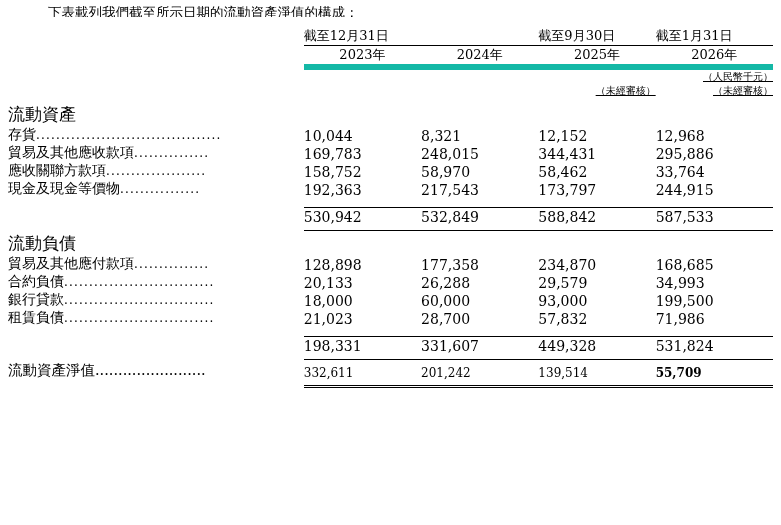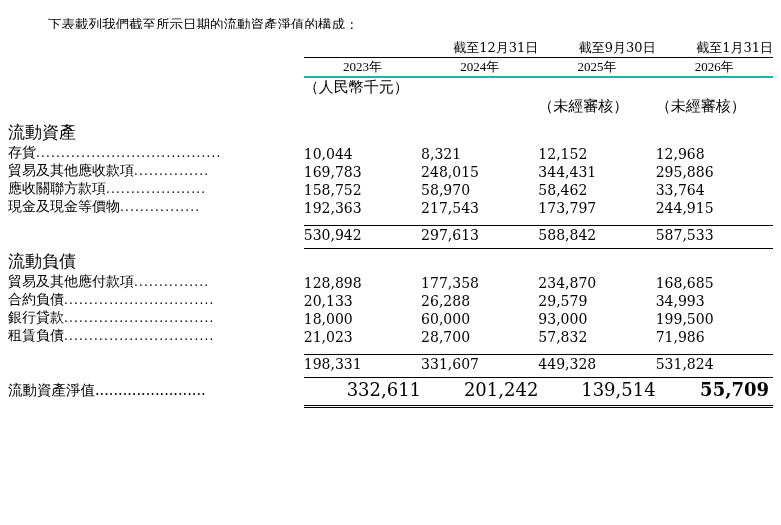--- a/index.html
+++ b/index.html
@@ -17,21 +17,21 @@
   .page {
     position: relative;
     width: 781px;
     height: 525px;
     box-sizing: border-box;
     padding: 0 8px;
   }
   .intro {
     font-size: 13.5px;
     line-height: 16px;
-    padding-top: 16px;
+    padding-top: 4px;
     margin-left: 40px;
     white-space: nowrap;
     overflow: hidden;
     height: 13px;
   }
   table.fin {
     width: 765px;
     border-collapse: collapse;
     font-size: 13px;
     table-layout: fixed;
@@ -39,45 +39,45 @@
   }
   table.fin td, table.fin th {
     padding: 0;
     vertical-align: bottom;
     font-weight: normal;
   }
   col.c-label { width: 295px; }
   col.c-num { width: 117px; }
 
   .hdr-group {
-    text-align: right;
+    text-align: left;
     font-size: 13px;
     padding-bottom: 3px;
     white-space: nowrap;
   }
   .hdr-group.underline {
     border-bottom: 1px solid #000;
   }
   .hdr-year {
     text-align: center;
     font-size: 13px;
     padding-top: 5px;
     padding-bottom: 4px;
     white-space: nowrap;
   }
   .hdr-year.underline {
-    border-bottom: 2px solid #14b8a6;
-    font-family: Liberation Serif, serif;
+    border-bottom: 6px solid #14b8a6;
   }
   .hdr-note {
-    text-align: left;
-    font-size: 15px;
+    text-align: right;
+    font-size: 10px;
     padding-top: 6px;
     padding-bottom: 2px;
     white-space: nowrap;
+    text-decoration: underline;
   }
 
   .section-title {
     font-size: 17px;
     font-weight: bold;
     padding-top: 6px;
     padding-bottom: 3px;
     white-space: nowrap;
   }
   .row-label {
@@ -112,22 +112,21 @@
 
   .total-label {
     font-size: 14.5px;
     font-weight: bold;
     white-space: nowrap;
     overflow: hidden;
     padding-top: 3px;
     padding-bottom: 2px;
   }
   .total-num {
-    text-align: right;
-    font-size: 18px;
+    font-size: 12px;
     font-weight: bold;
     padding-right: 12px;
     padding-top: 3px;
     padding-bottom: 2px;
     white-space: nowrap;
   }
   .total-num.last { padding-right: 4px; font-weight: bold; }
 
   .dbl-rule td {
     height: 4px;
@@ -233,21 +232,21 @@
         <td></td>
         <td class="ruled"></td>
           <td class="ruled"></td>
           <td class="ruled"></td>
           <td class="ruled"></td>
       </tr>
 
       <tr>
         <td></td>
         <td class="num">530,942</td>
-        <td class="num">297,613</td>
+        <td class="num">532,849</td>
         <td class="num">588,842</td>
         <td class="num last">587,533</td>
       </tr>
 
       <tr class="gap-row-sm">
           <td colspan="5"></td>
         </tr>
       <tr class="rule-row">
         <td></td>
         <td class="ruled"></td>

